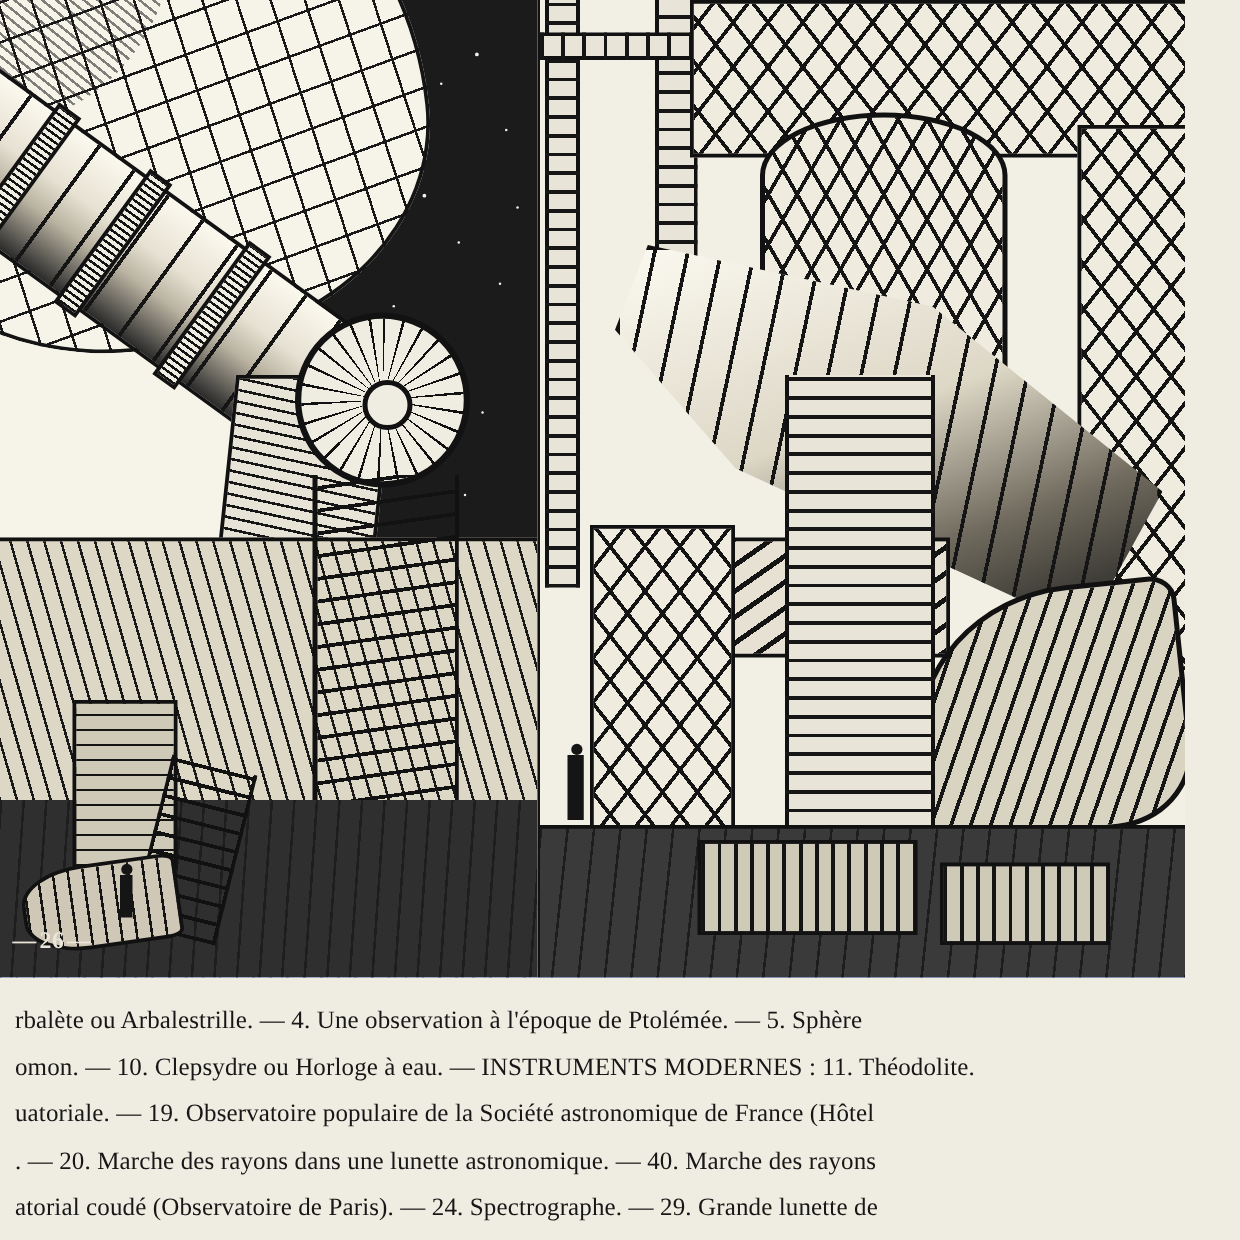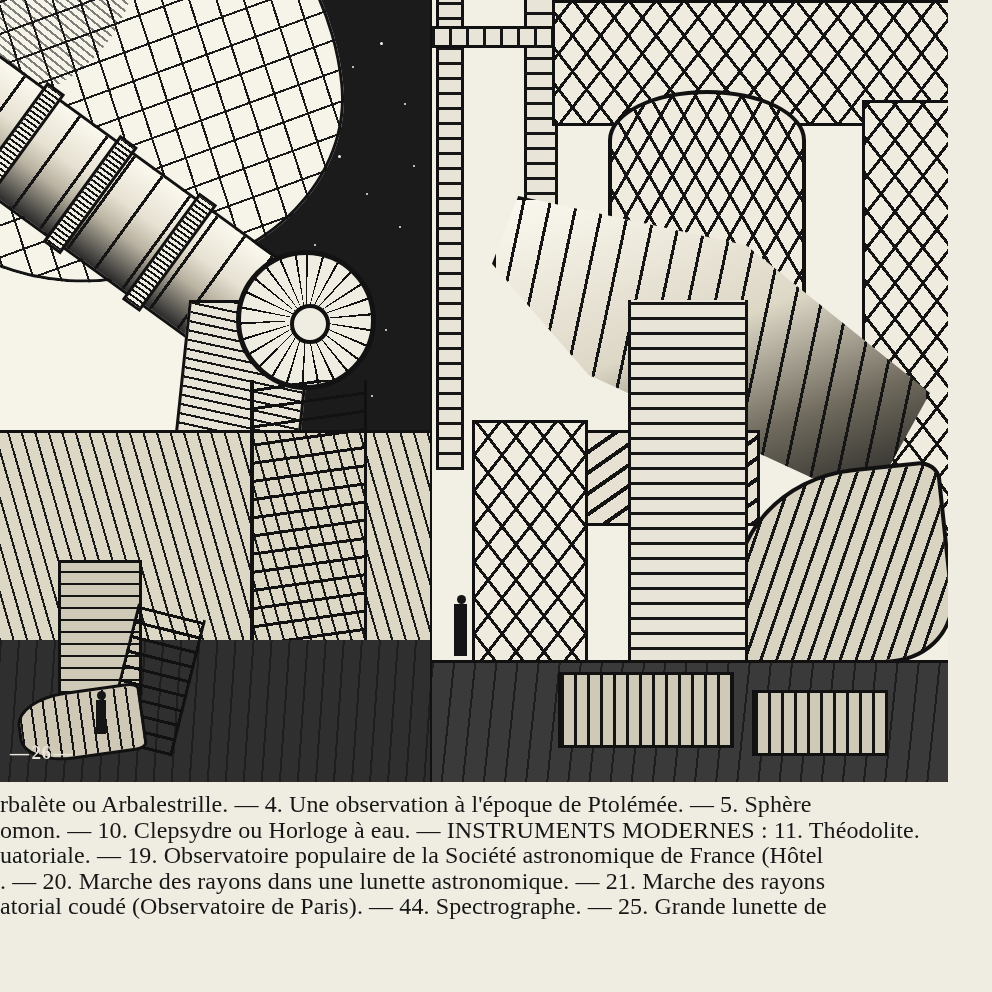--- a/index.html
+++ b/index.html
@@ -278,23 +278,23 @@
 
   
   .caption {
     position: absolute;
     left: 0;
     top: 788px;
     width: 948px;
     padding: 4px 0 0 0;
   }
   .caption p {
-    margin: 0;
+    margin: 12px;
     font-family: "Liberation Serif", serif;
-    font-size: 24px;
+    font-size: 20px;
     line-height: 25.5px;
     color: #171717;
     white-space: pre;
     letter-spacing: .1px;
   }
   
   .margin-right {
     position: absolute; right: 0; top: 0; width: 44px; height: 992px;
     background: #efece1;
   }
@@ -385,19 +385,19 @@
       </div>
 
       <div class="plate-caption-num">26</div>
     </div>
   </div>
 
   <div class="caption">
     <p>rbalète ou Arbalestrille. — 4. Une observation à l'époque de Ptolémée. — 5. Sphère</p>
     <p><span>omon. — 10. Clepsydre ou Horloge à eau. — INSTRUMENTS MODERNES : 11. Théodolite.</span></p>
     <p>uatoriale. — 19. Observatoire populaire de la Société astronomique de France (Hôtel</p>
-    <p>. — 20. Marche des rayons dans une lunette astronomique. — 21. Marche des rayons</p>
-    <p>atorial coudé (Observatoire de Paris). — 44. Spectrographe. — 25. Grande lunette de</p>
+    <p>. — 20. Marche des rayons dans une lunette astronomique. — 40. Marche des rayons</p>
+    <p>atorial coudé (Observatoire de Paris). — 24. Spectrographe. — 29. Grande lunette de</p>
   </div>
 
   <div class="margin-right"></div>
   <div class="margin-bottom"></div>
 </div>
 
 </body></html>

